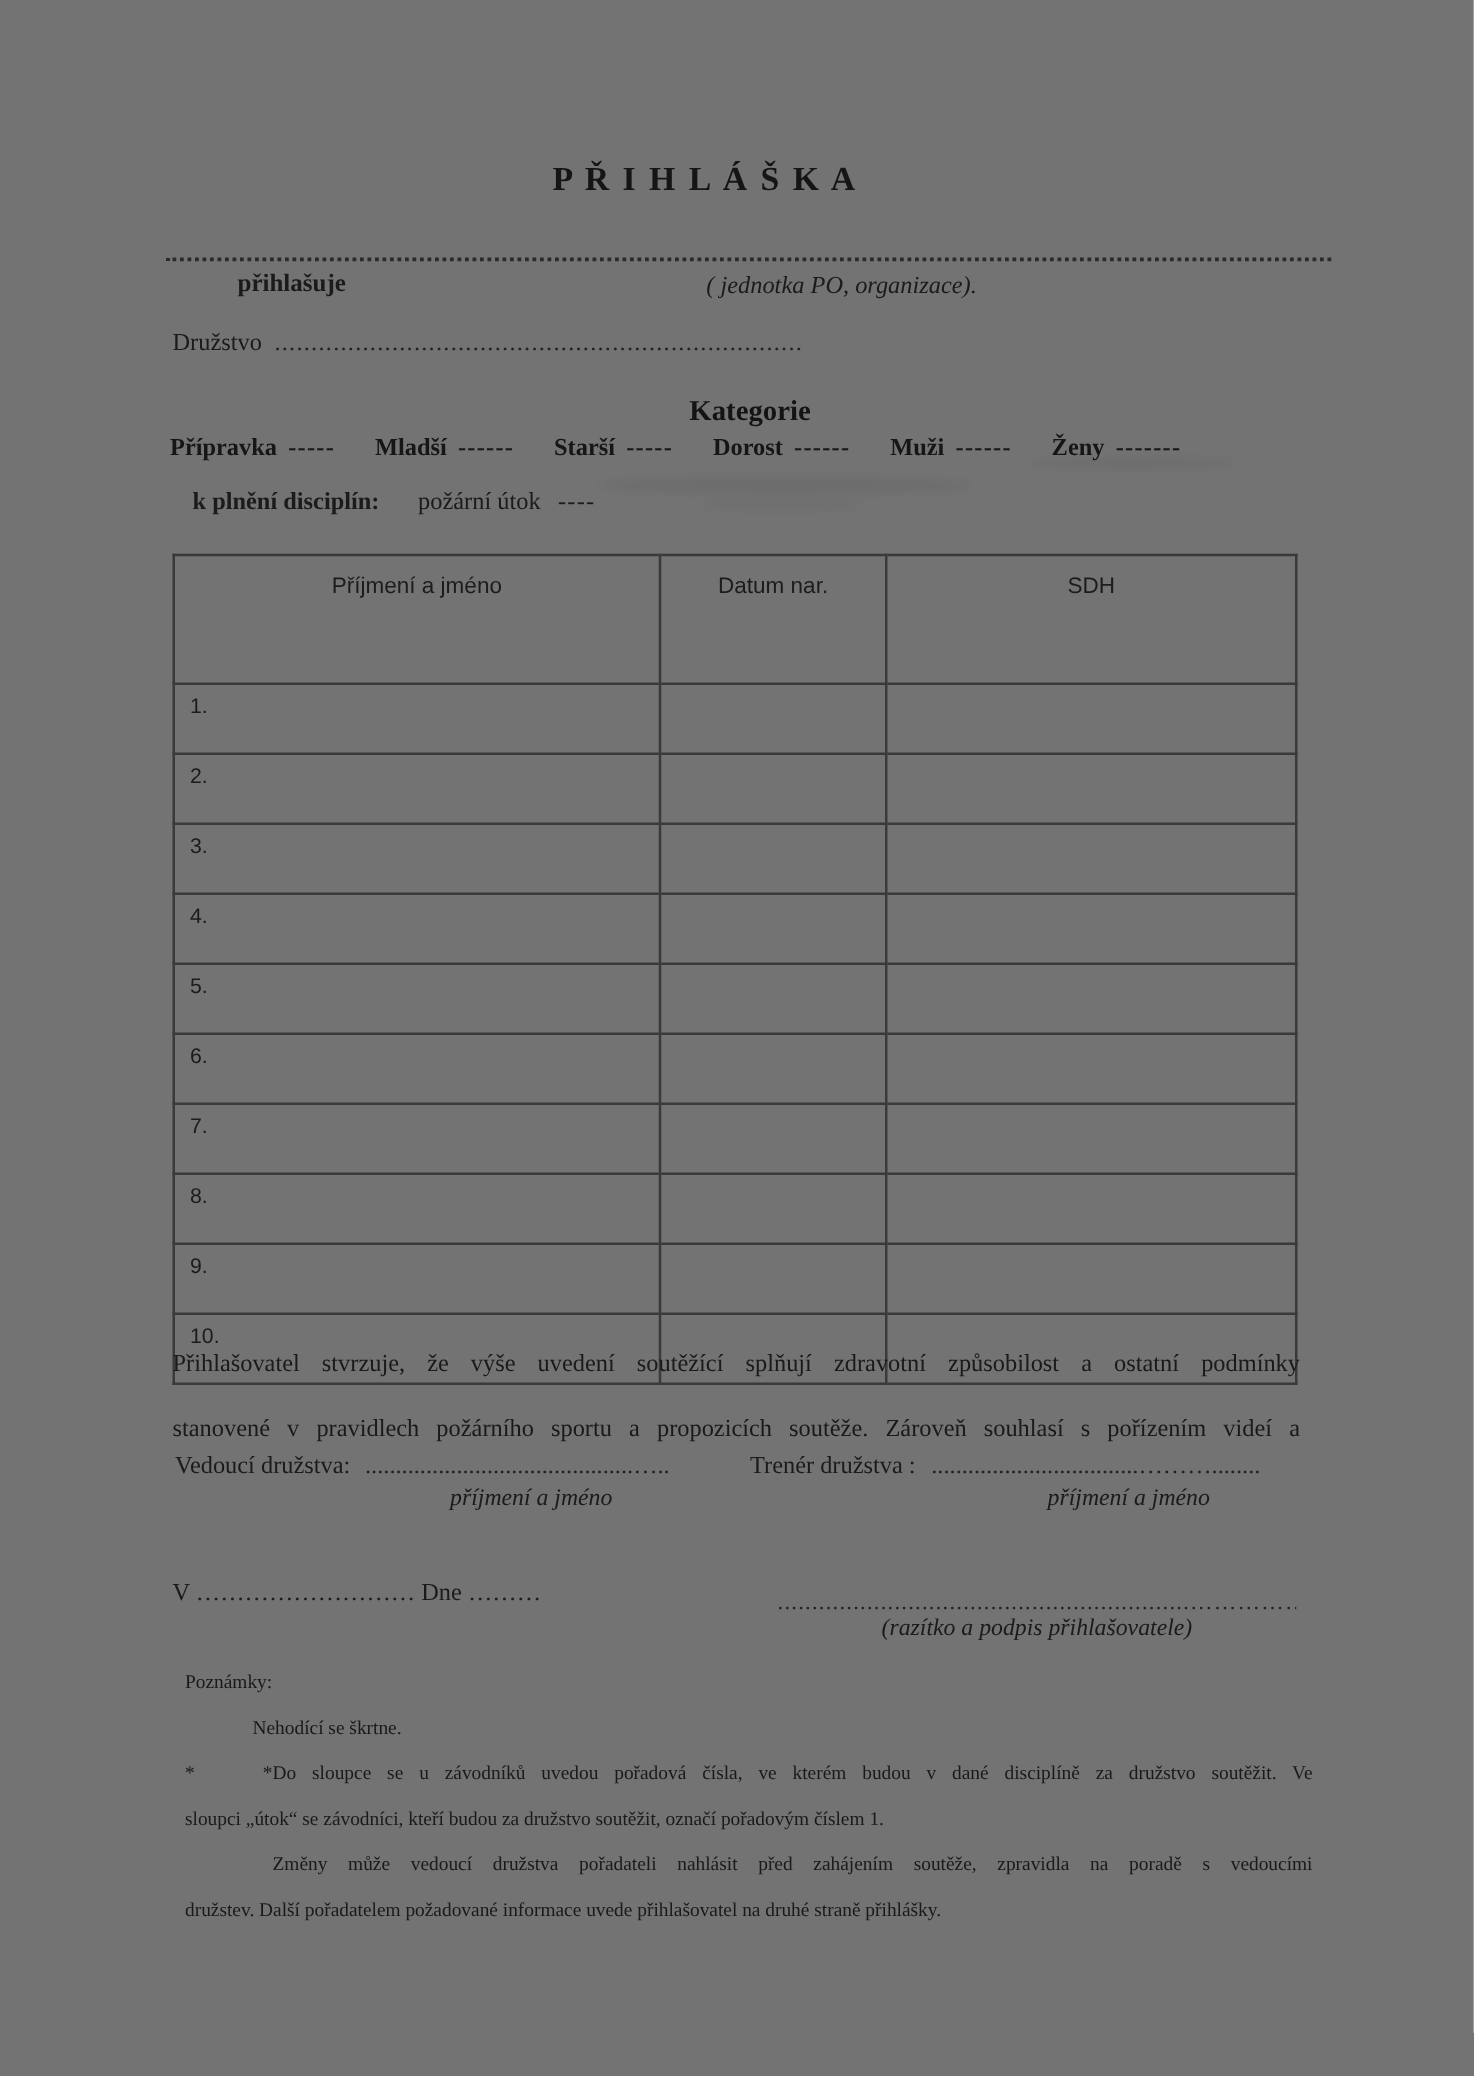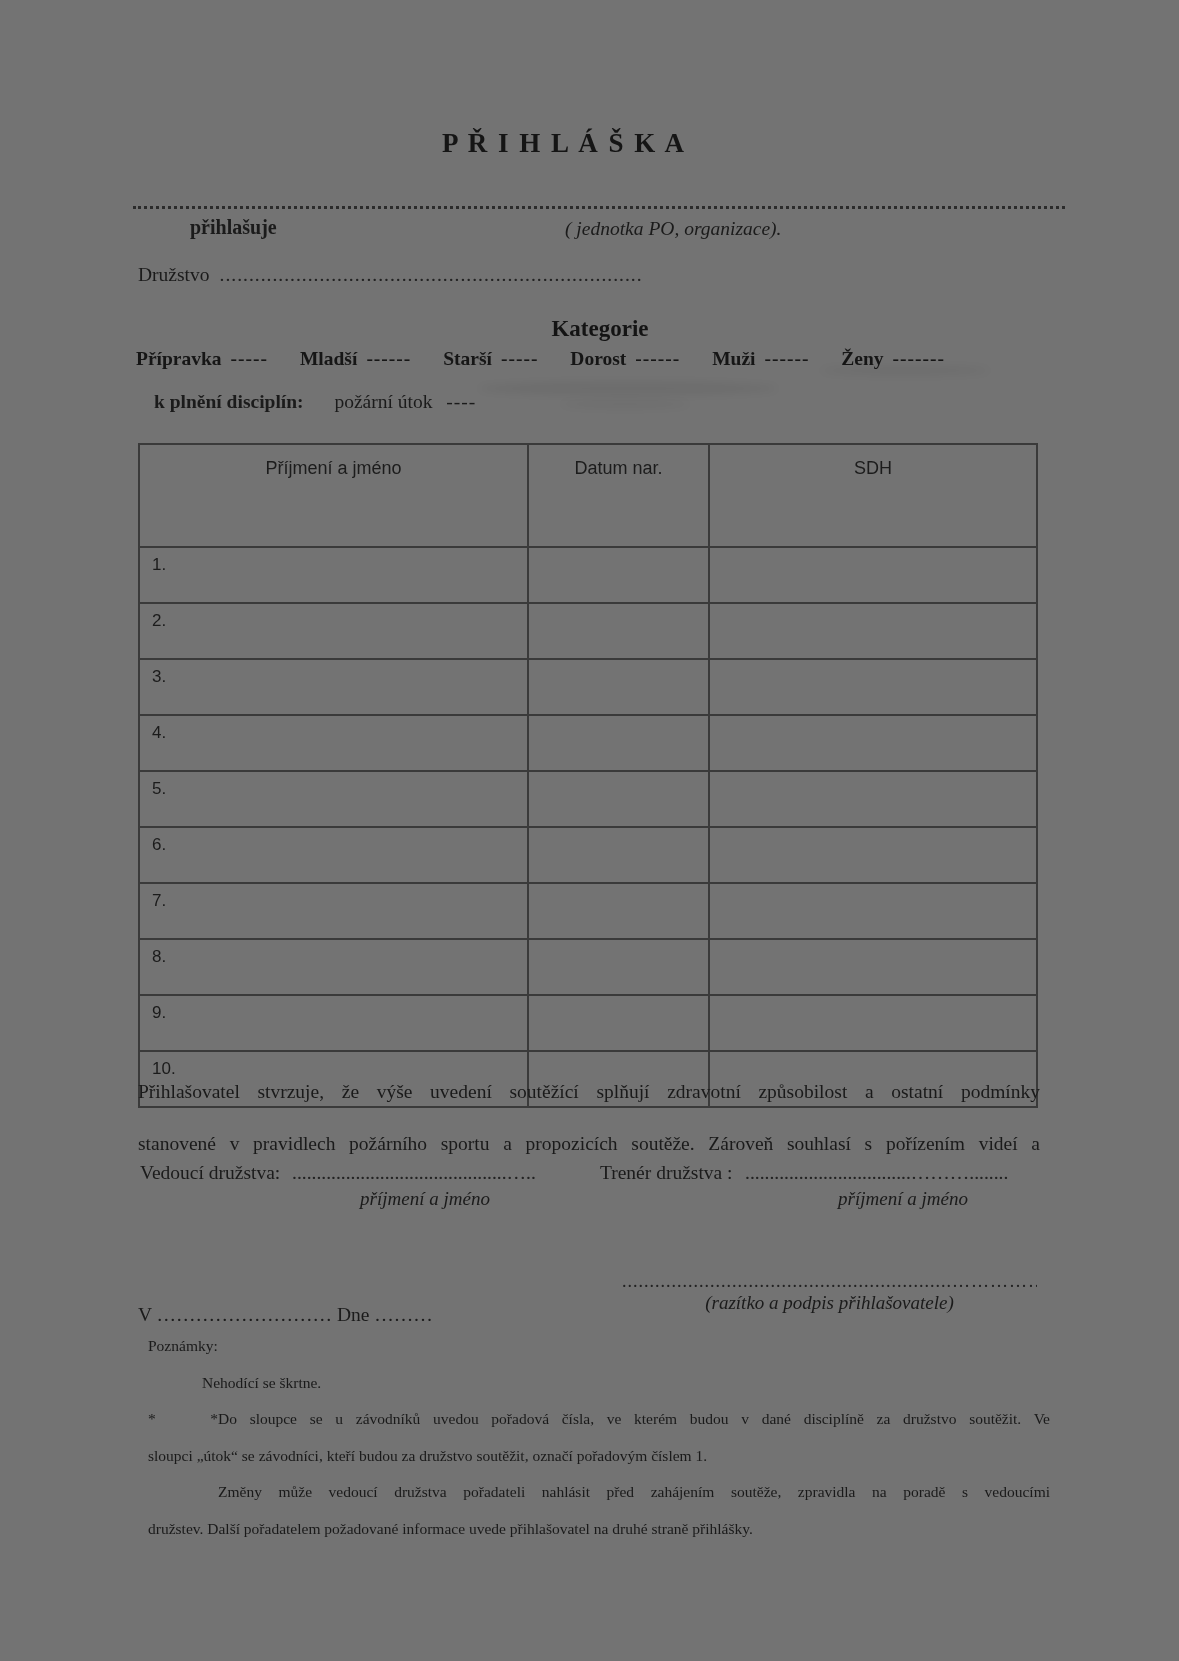--- a/index.html
+++ b/index.html
@@ -87,21 +87,21 @@
   }
   .jline{text-align:justify;text-align-last:justify;margin-top:24px;}
 
   .sign-leader-label{top:1162px;left:140px;font-size:19.5px;}
   .sign-leader-dots{top:1162px;left:292px;font-size:19.5px;color:#222;}
   .sign-trainer-label{top:1162px;left:600px;font-size:19.5px;}
   .sign-trainer-dots{top:1162px;left:745px;font-size:19.5px;color:#222;}
   .sub-left{top:1188px;left:340px;width:170px;text-align:center;font-size:19px;font-style:italic;}
   .sub-right{top:1188px;left:818px;width:170px;text-align:center;font-size:19px;font-style:italic;}
 
-  .place-date{top:1304px;left:138px;font-size:19.5px;}
+  .place-date{top:1264px;left:138px;font-size:19.5px;}
 
   .stamp-dots{top:1271px;left:622px;width:415px;font-size:18px;letter-spacing:1px;color:#222;white-space:nowrap;overflow:hidden;}
   .stamp-caption{top:1292px;left:622px;width:415px;text-align:center;font-size:19px;font-style:italic;}
 
   .notes{
     top:1320px;left:132px;width:934px;
     font-size:15.5px;line-height:20.5px;color:#1a1a1a;
   }
   .notes div, .notes p{margin:16px;padding:0;}
   .note-indent{margin-left:70px !important;}

